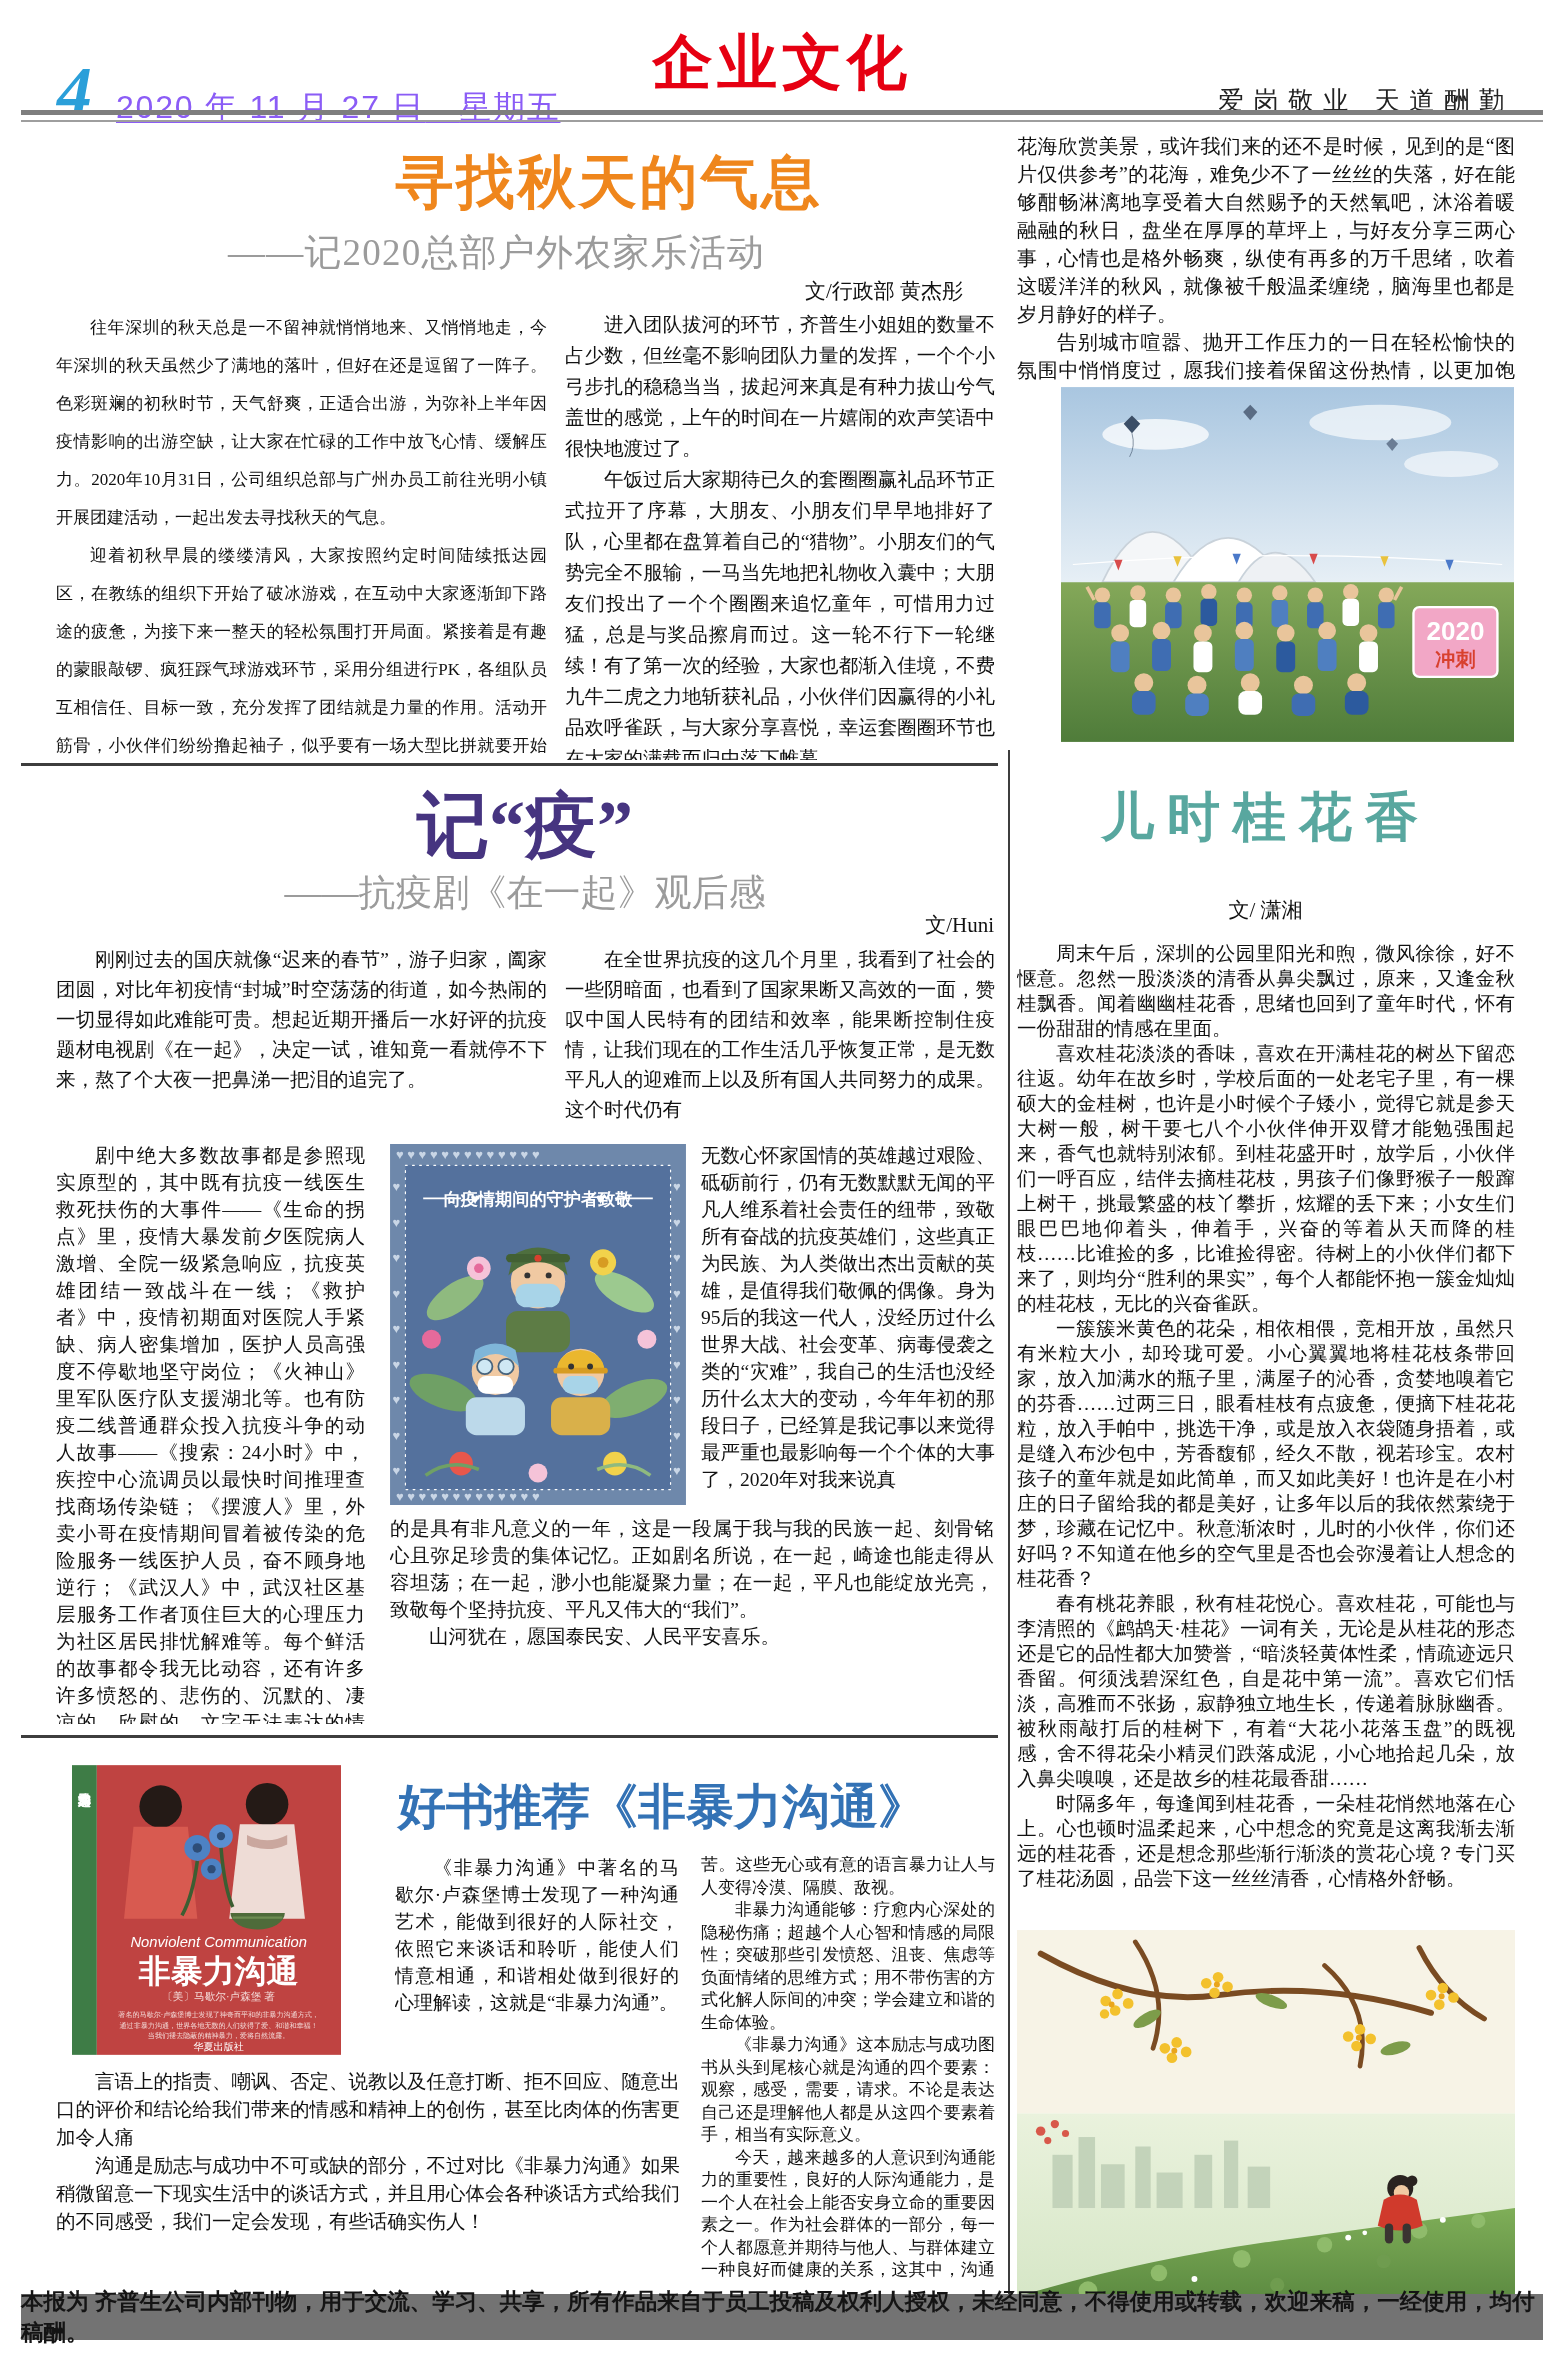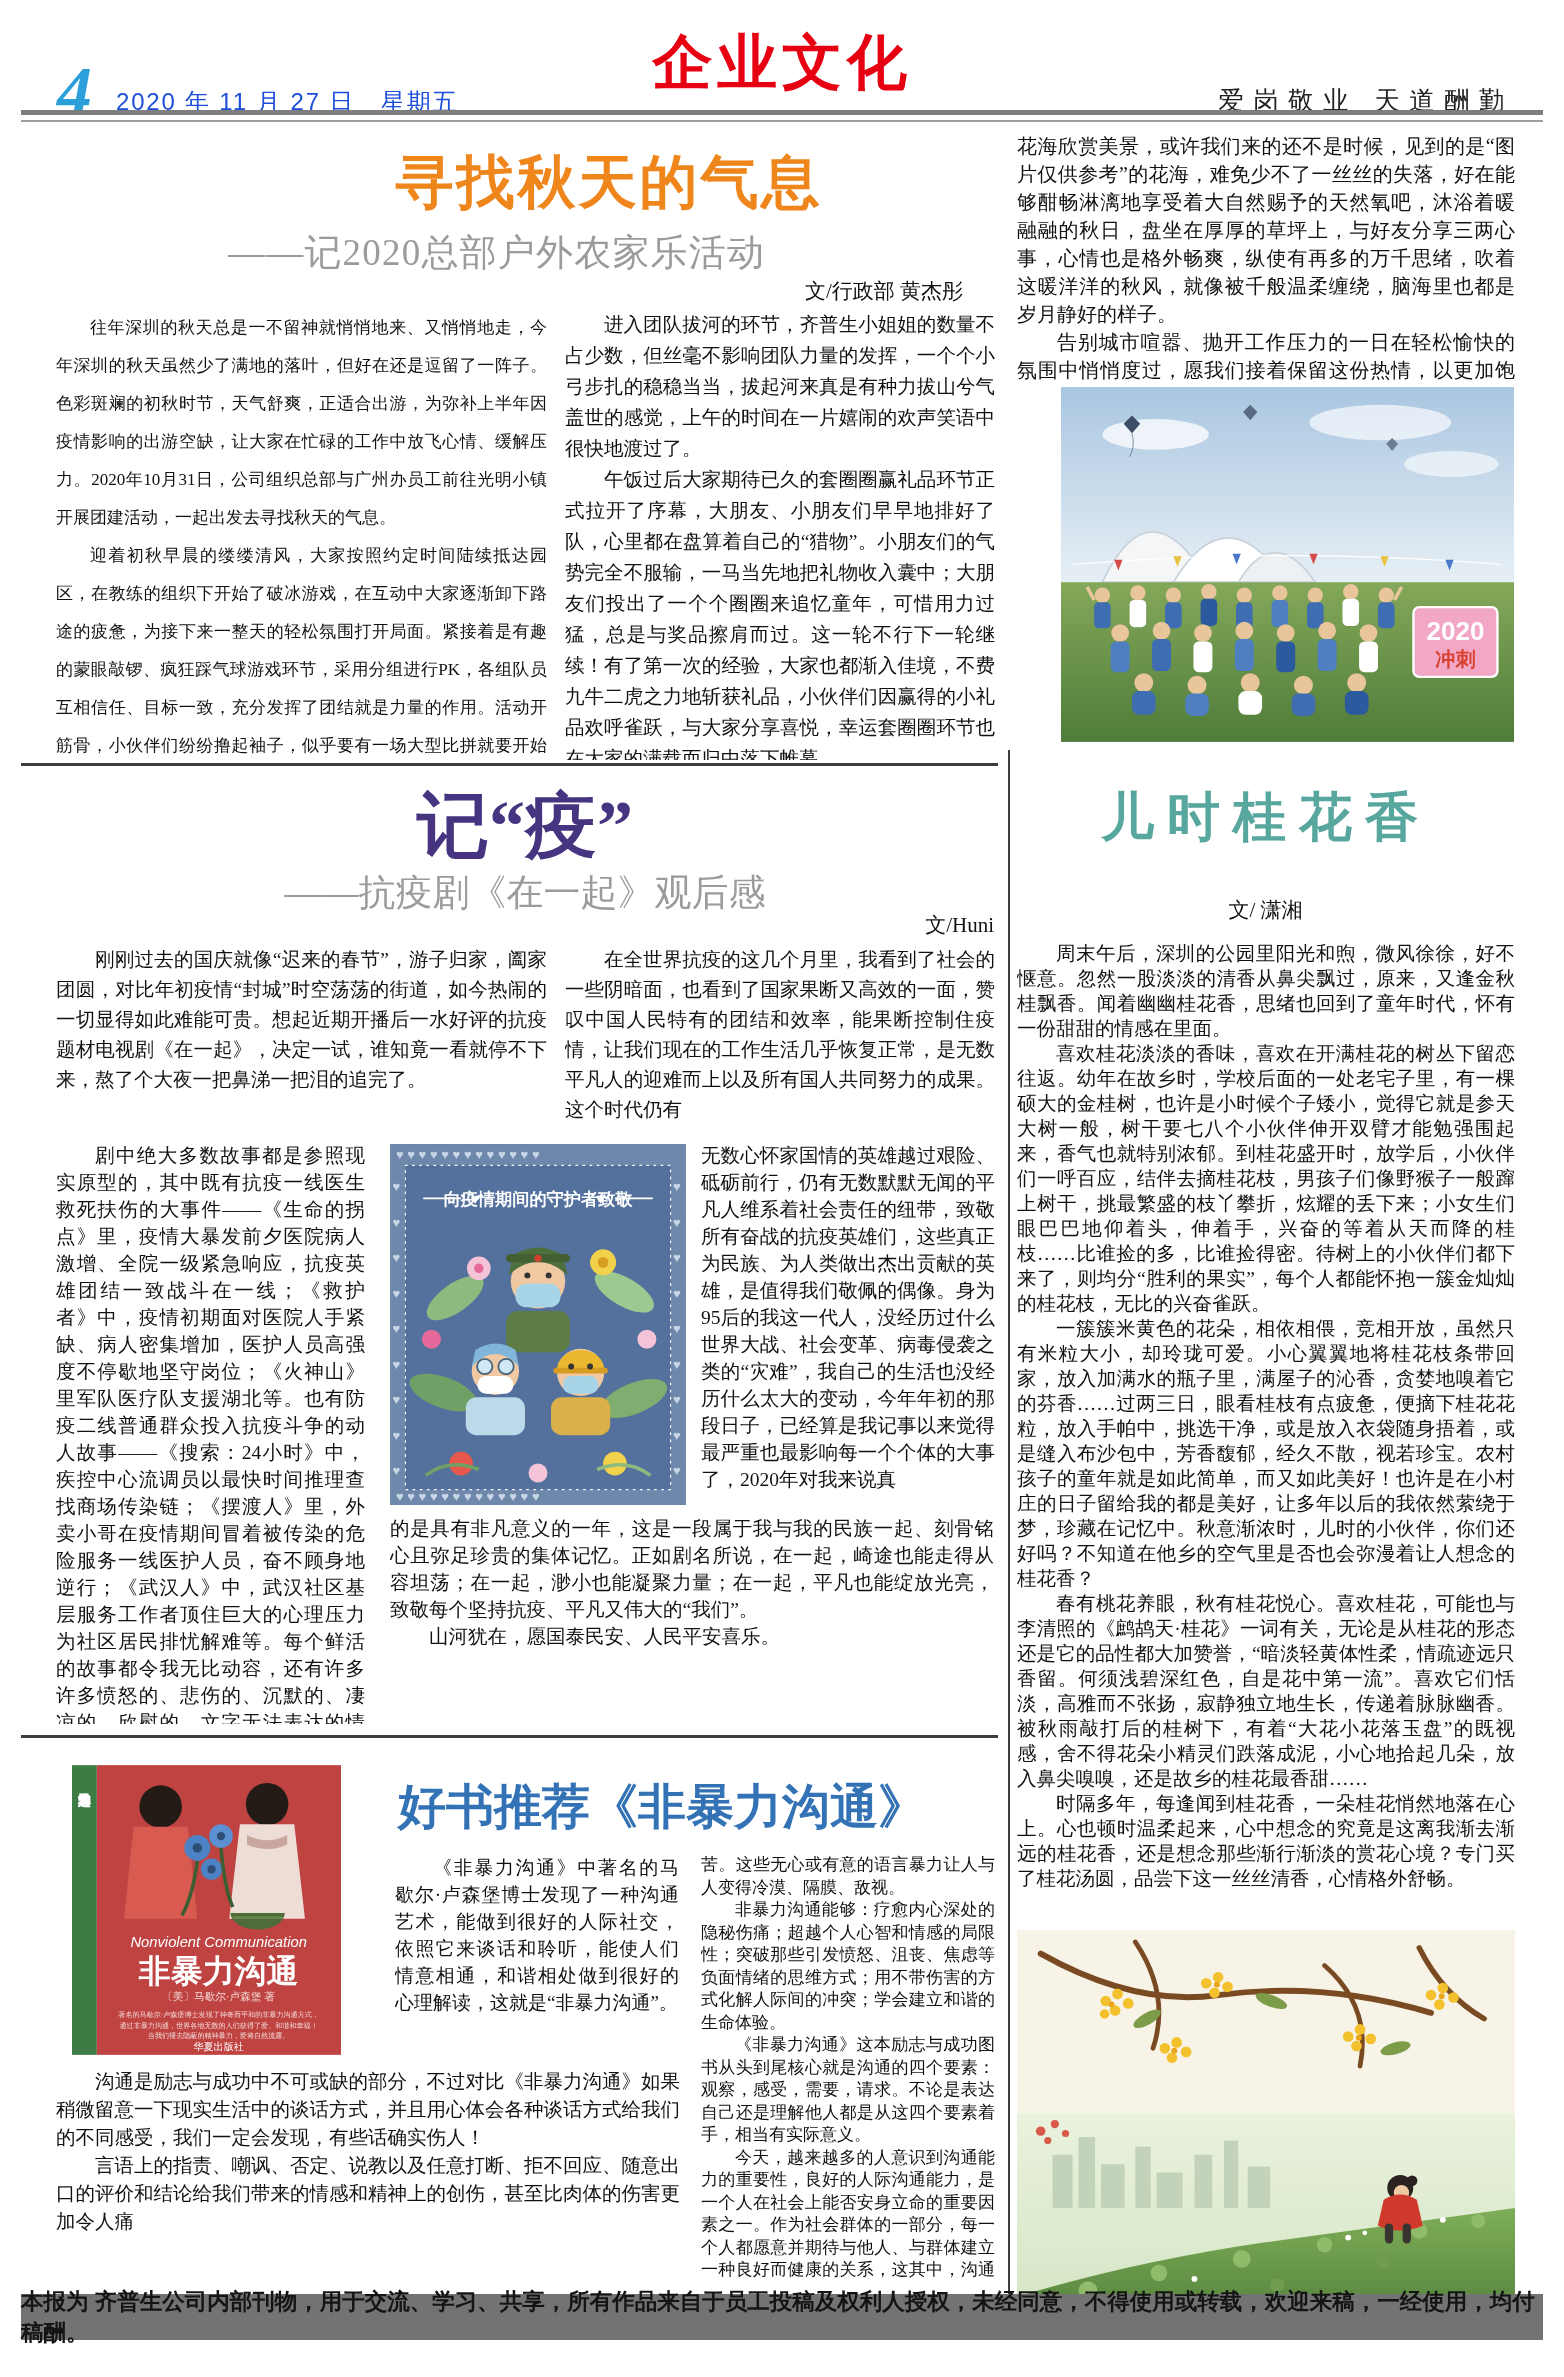--- a/index.html
+++ b/index.html
@@ -6,21 +6,21 @@
   body{width:1564px;height:2377px;position:relative;font-family:"Liberation Serif","DejaVu Serif",serif;color:#111;}
   .abs{position:absolute;}
   .serif{font-family:"Liberation Serif","DejaVu Serif",serif;}
   .sans{font-family:"Liberation Sans","DejaVu Sans",sans-serif;}
   .just{text-align:justify;text-justify:inter-ideograph;}
   p{margin:0;text-indent:2em;}
   p.noind{text-indent:0;}
 
   
   .page-num{left:57px;top:52px;font-size:70px;font-weight:bold;font-style:italic;color:#2b9fd9;}
-  .date-line{left:116px;top:86px;font-size:24px;color:#1d4ed8;letter-spacing:1.8px;text-decoration:underline;}
+  .date-line{left:116px;top:86px;font-size:32px;color:#8b5cf6;letter-spacing:1.8px;text-decoration:underline;}
   .masthead{left:0;right:0;top:22.5px;text-align:center;font-size:60px;font-weight:bold;color:#e60012;letter-spacing:4.7px;}
   .slogan{right:50px;top:84px;font-size:25.4px;color:#222;letter-spacing:9.5px;}
   .rule-a{left:21px;top:110px;width:1522px;height:5.3px;background:#7e7e7e;}
   .rule-b{left:21px;top:120px;width:1522px;height:1.8px;background:#9e9e9e;}
 
   
   .a1-title{left:284px;top:144px;width:650px;text-align:center;font-size:58px;font-weight:bold;color:#ef861c;letter-spacing:3px;}
   .a1-sub{left:228px;top:228px;width:769px;font-size:37px;color:#9b9b9b;letter-spacing:1.2px;}
   .a1-byline{left:715px;top:277px;width:248px;text-align:right;font-size:21px;color:#111;}
   .a1-col1{left:56px;top:309px;width:491px;height:451px;font-size:17px;line-height:38px;overflow:hidden;}
@@ -403,22 +403,22 @@
         <circle cx="300" cy="590" r="5"></circle>
     </g>
   </svg>
 </div>
 
 <div class="abs bk-title sans">好书推荐《非暴力沟通》</div>
 <div class="abs bk-p1 serif just">
   <p>《非暴力沟通》中著名的马歇尔·卢森堡博士发现了一种沟通艺术，能做到很好的人际社交，依照它来谈话和聆听，能使人们情意相通，和谐相处做到很好的心理解读，这就是“非暴力沟通”。</p>
 </div>
 <div class="abs bk-wide serif just">
+  <p>言语上的指责、嘲讽、否定、说教以及任意打断、拒不回应、随意出口的评价和结论给我们带来的情感和精神上的创伤，甚至比肉体的伤害更加令人痛</p>
   <p>沟通是励志与成功中不可或缺的部分，不过对比《非暴力沟通》如果稍微留意一下现实生活中的谈话方式，并且用心体会各种谈话方式给我们的不同感受，我们一定会发现，有些话确实伤人！</p>
-  <p>言语上的指责、嘲讽、否定、说教以及任意打断、拒不回应、随意出口的评价和结论给我们带来的情感和精神上的创伤，甚至比肉体的伤害更加令人痛</p>
 </div>
 <div class="abs bk-right serif just">
   <p class="noind">苦。这些无心或有意的语言暴力让人与人变得冷漠、隔膜、敌视。</p>
   <p>非暴力沟通能够：疗愈内心深处的隐秘伤痛；超越个人心智和情感的局限性；突破那些引发愤怒、沮丧、焦虑等负面情绪的思维方式；用不带伤害的方式化解人际间的冲突；学会建立和谐的生命体验。</p>
   <p>《非暴力沟通》这本励志与成功图书从头到尾核心就是沟通的四个要素：观察，感受，需要，请求。不论是表达自己还是理解他人都是从这四个要素着手，相当有实际意义。</p>
   <p>今天，越来越多的人意识到沟通能力的重要性，良好的人际沟通能力，是一个人在社会上能否安身立命的重要因素之一。作为社会群体的一部分，每一个人都愿意并期待与他人、与群体建立一种良好而健康的关系，这其中，沟通则起着决定性的作用。</p>
 </div>
 
 <div class="abs img-frame" style="left:72px;top:1765px;width:289px;height:290px;">
   <svg width="269" height="290" viewBox="0 0 455 490">

